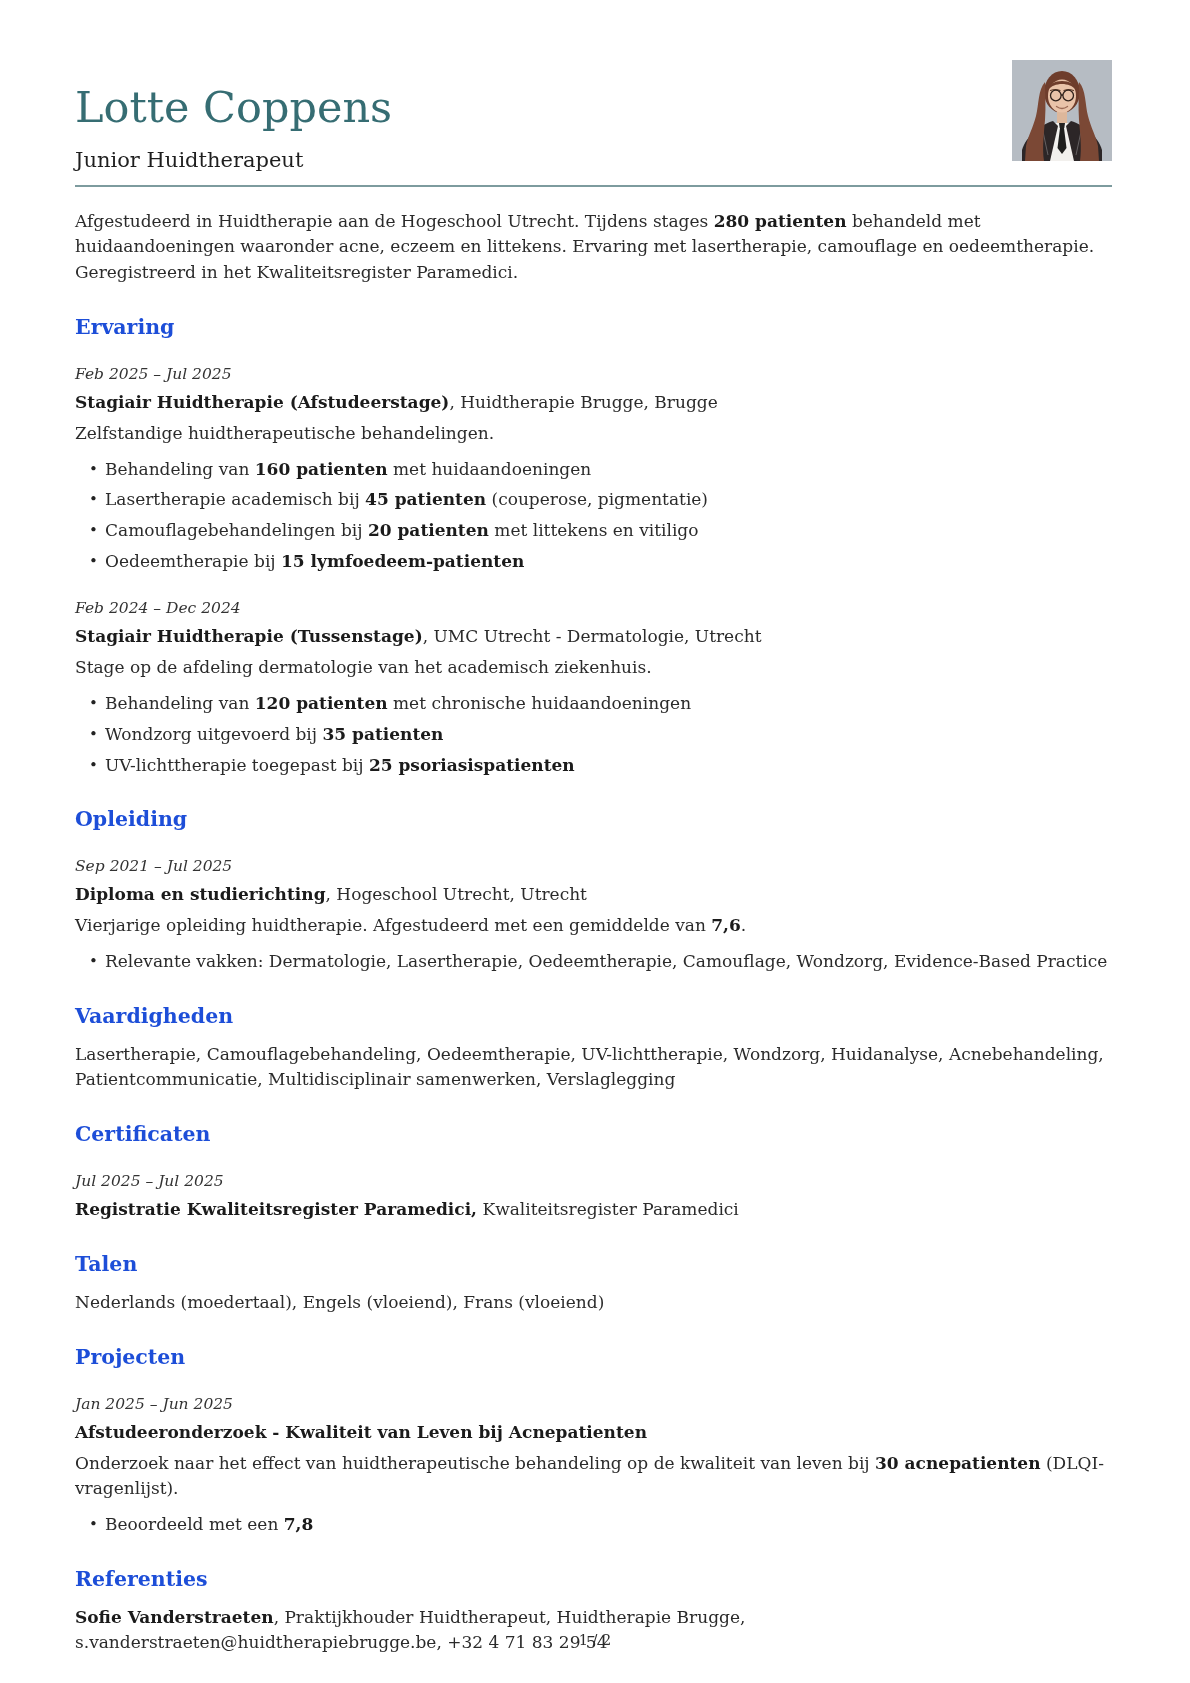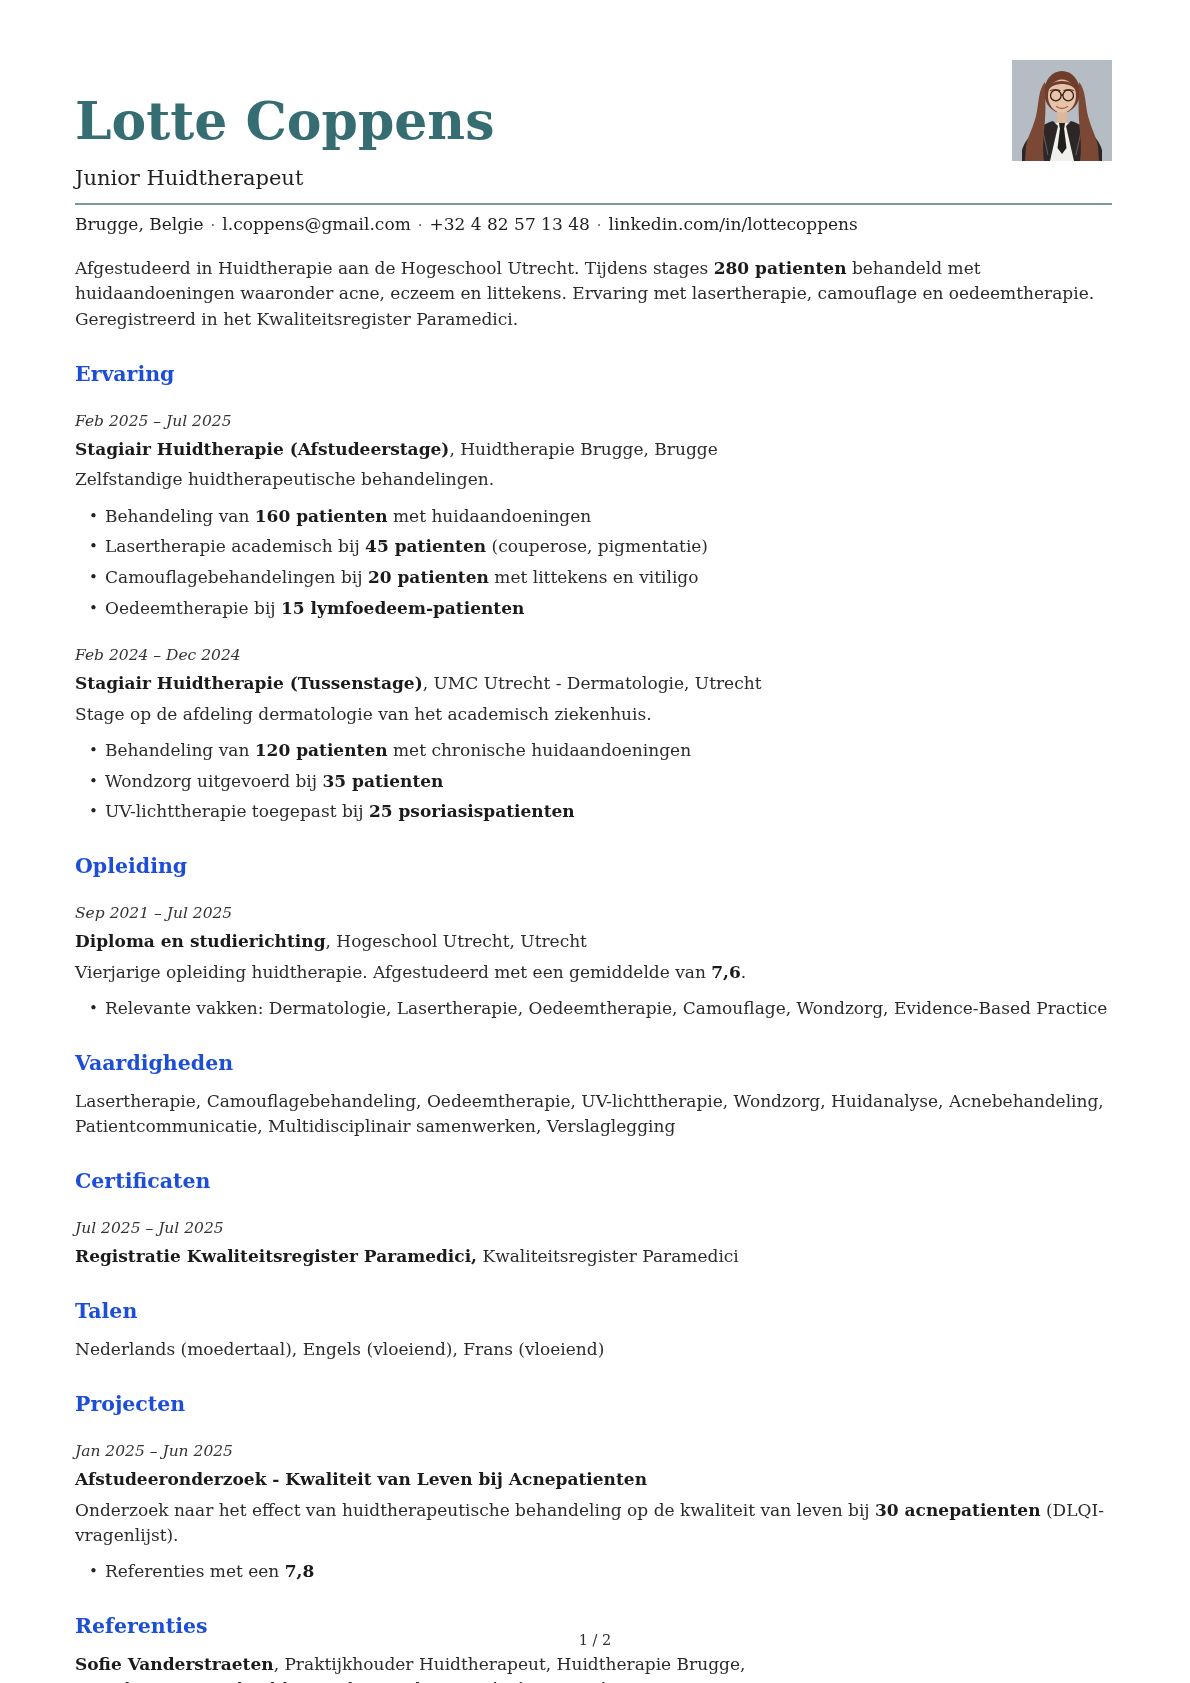--- a/index.html
+++ b/index.html
@@ -7,21 +7,21 @@
   .page {
     position:relative;
     width:1190px; height:1683px;
     background:#ffffff;
     font-family:"DejaVu Serif", serif;
     color:#2b2b2b;
     padding:60px 78px 0 75px;
     overflow:hidden;
   }
   .header { display:flex; justify-content:space-between; align-items:flex-start; }
-  .name { font-size:52px; line-height:1.1; font-weight:700; color:#366d73; margin-top:32px; }
+  .name { font-size:43px; line-height:1.1; font-weight:400; color:#366d73; margin-top:24px; }
   .job-title { font-size:21px; margin-top:17px; color:#1f1f1f; }
   .photo { width:100px; height:101px; flex:0 0 auto; display:block; }
   .rule { border:none; border-top:2px solid #7d9b9e; margin-top:13px; }
   .contact { font-size:17px; margin-top:9px; color:#1f1f1f; white-space:nowrap; }
   .contact .sep { color:#666; padding:0 7px; font-size:15px; }
   .summary { font-size:17px; line-height:1.48; margin-top:22px; hyphens:auto; -webkit-hyphens:auto; }
   .section-heading { font-size:20.5px; font-weight:700; color:#1d4ed8; margin-top:30px; }
   .entry { margin-bottom:14px; }
   .entry-date { font-size:15.5px; font-style:italic; margin-top:26px; color:#333; }
   .entry-title { font-size:17px; margin-top:8px; line-height:1.4; }
@@ -69,21 +69,20 @@
       <path d="M52,30.5 Q56.5,28.5 61.5,30.5" fill="none" stroke="#5d3a2a" stroke-width="1.1" stroke-linecap="round"></path>
       <circle cx="43.8" cy="35.5" r="5.3" fill="none" stroke="#2e211b" stroke-width="1.3"></circle>
       <circle cx="56.2" cy="35.5" r="5.3" fill="none" stroke="#2e211b" stroke-width="1.3"></circle>
       <line x1="49" y1="35" x2="51" y2="35" stroke="#2e211b" stroke-width="1.3"></line>
       <path d="M44.5,46.5 Q50,50.5 55.5,46.5" fill="none" stroke="#9c6a55" stroke-width="1.4" stroke-linecap="round"></path>
     </svg>
   </div>
 
   <hr class="rule">
 
-  <div class="contact"><span>Brugge, Belgie</span><span class="sep">·</span><span>l.coppens@gmail.com</span><span class="sep">·</span><span>+32 4 82 57 13 48</span><span class="sep">·</span><span>linkedin.com/in/lottecoppens</span></div>
 
   <p class="summary"><span>Afgestudeerd in Huidtherapie aan de Hogeschool Utrecht. Tijdens stages </span><strong>280 patienten</strong><span> behandeld met huidaandoeningen waaronder acne, eczeem en littekens. Ervaring met lasertherapie, camouflage en oedeemtherapie. Geregistreerd in het Kwaliteitsregister Paramedici.</span></p>
 
   <div>
       <section class="resume-section">
         <h2 class="section-heading">Ervaring</h2>
         <div class="entry">
           <div class="entry-date">Feb 2025 – Jul 2025</div>
           <div class="entry-title"><strong>Stagiair Huidtherapie (Afstudeerstage)</strong><span>, Huidtherapie Brugge, Brugge</span></div>
           <p class="entry-text"><span>Zelfstandige huidtherapeutische behandelingen.</span></p>
@@ -135,21 +134,21 @@
           <p class="entry-text"><span>Nederlands (moedertaal), Engels (vloeiend), Frans (vloeiend)</span></p>
         </div>
       </section>
       <section class="resume-section">
         <h2 class="section-heading">Projecten</h2>
         <div class="entry">
           <div class="entry-date">Jan 2025 – Jun 2025</div>
           <div class="entry-title"><strong>Afstudeeronderzoek - Kwaliteit van Leven bij Acnepatienten</strong></div>
           <p class="entry-text"><span>Onderzoek naar het effect van huidtherapeutische behandeling op de kwaliteit van leven bij </span><strong>30 acnepatienten</strong><span> (DLQI-vragenlijst).</span></p>
           <ul class="bullets">
-            <li><span>Referenties met een </span><strong>7,8</strong></li>
+            <li><span>Beoordeeld met een </span><strong>7,8</strong></li>
           </ul>
         </div>
       </section>
       <section class="resume-section">
         <h2 class="section-heading">Referenties</h2>
         <div class="entry">
           <p class="entry-text"><strong>Sofie Vanderstraeten</strong><span>, Praktijkhouder Huidtherapeut, Huidtherapie Brugge, s.vanderstraeten@huidtherapiebrugge.be, +32 4 71 83 29 54</span></p>
         </div>
       </section>
     </div>

